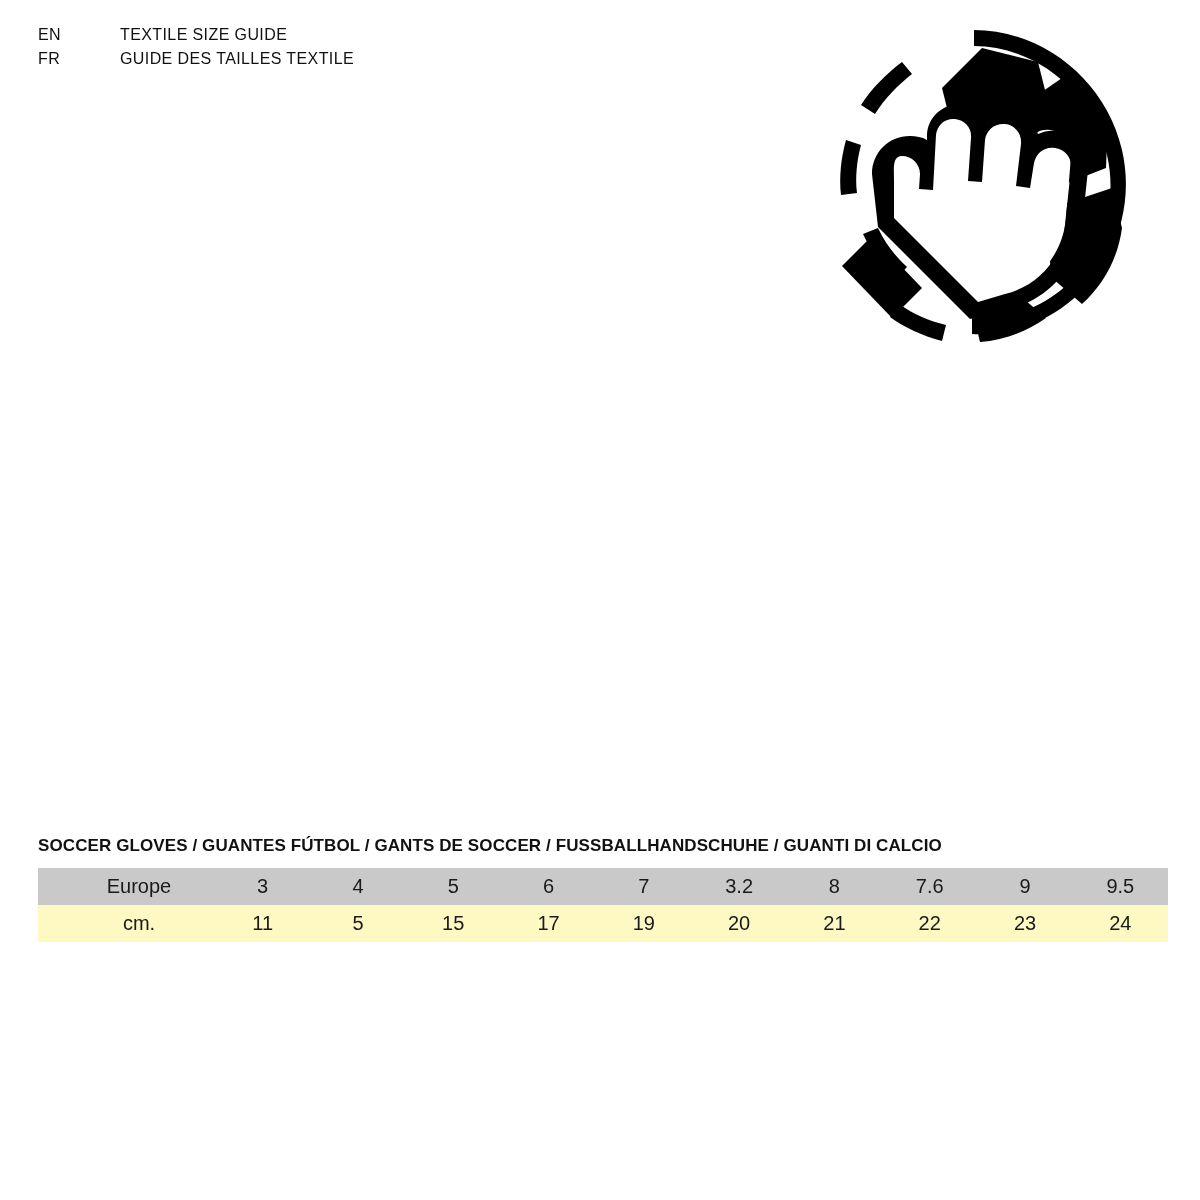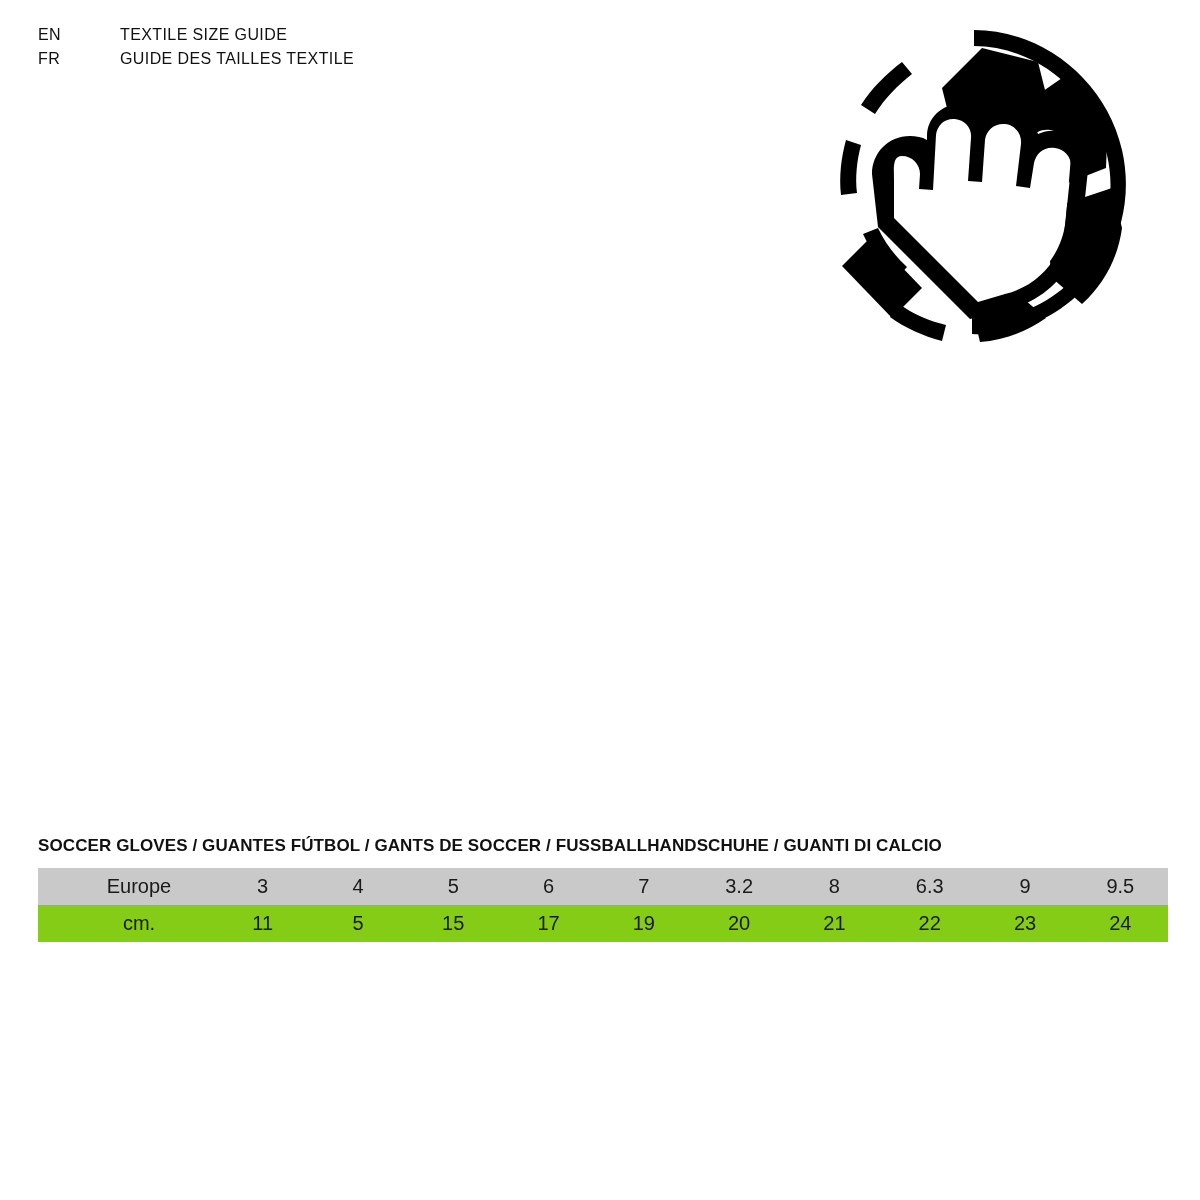--- a/index.html
+++ b/index.html
@@ -85,21 +85,21 @@
     color: #1a1a1a;
     height: 35px;
     text-align: center;
     vertical-align: middle;
     font-weight: 400;
   }
   table.size-table tr.row-europe td {
     background: #c9c9c9;
   }
   table.size-table tr.row-cm td {
-    background: #84cc16;
+    background: #fef9c3;
   }
   td.row-label {
     text-align: left;
     padding-left: 26px;
     width: 150px;
   }
 </style>
 </head>
 <body>
 
@@ -150,21 +150,21 @@
     <tbody>
       <tr class="row-europe">
         <td class="row-label">Europe</td>
         <td>3</td>
         <td>4</td>
         <td>5</td>
         <td>6</td>
         <td>7</td>
         <td>3.2</td>
         <td>8</td>
-        <td>6.3</td>
+        <td>7.6</td>
         <td>9</td>
         <td>9.5</td>
       </tr>
       <tr class="row-cm">
         <td class="row-label">cm.</td>
         <td>11</td>
         <td>5</td>
         <td>15</td>
         <td>17</td>
         <td>19</td>

